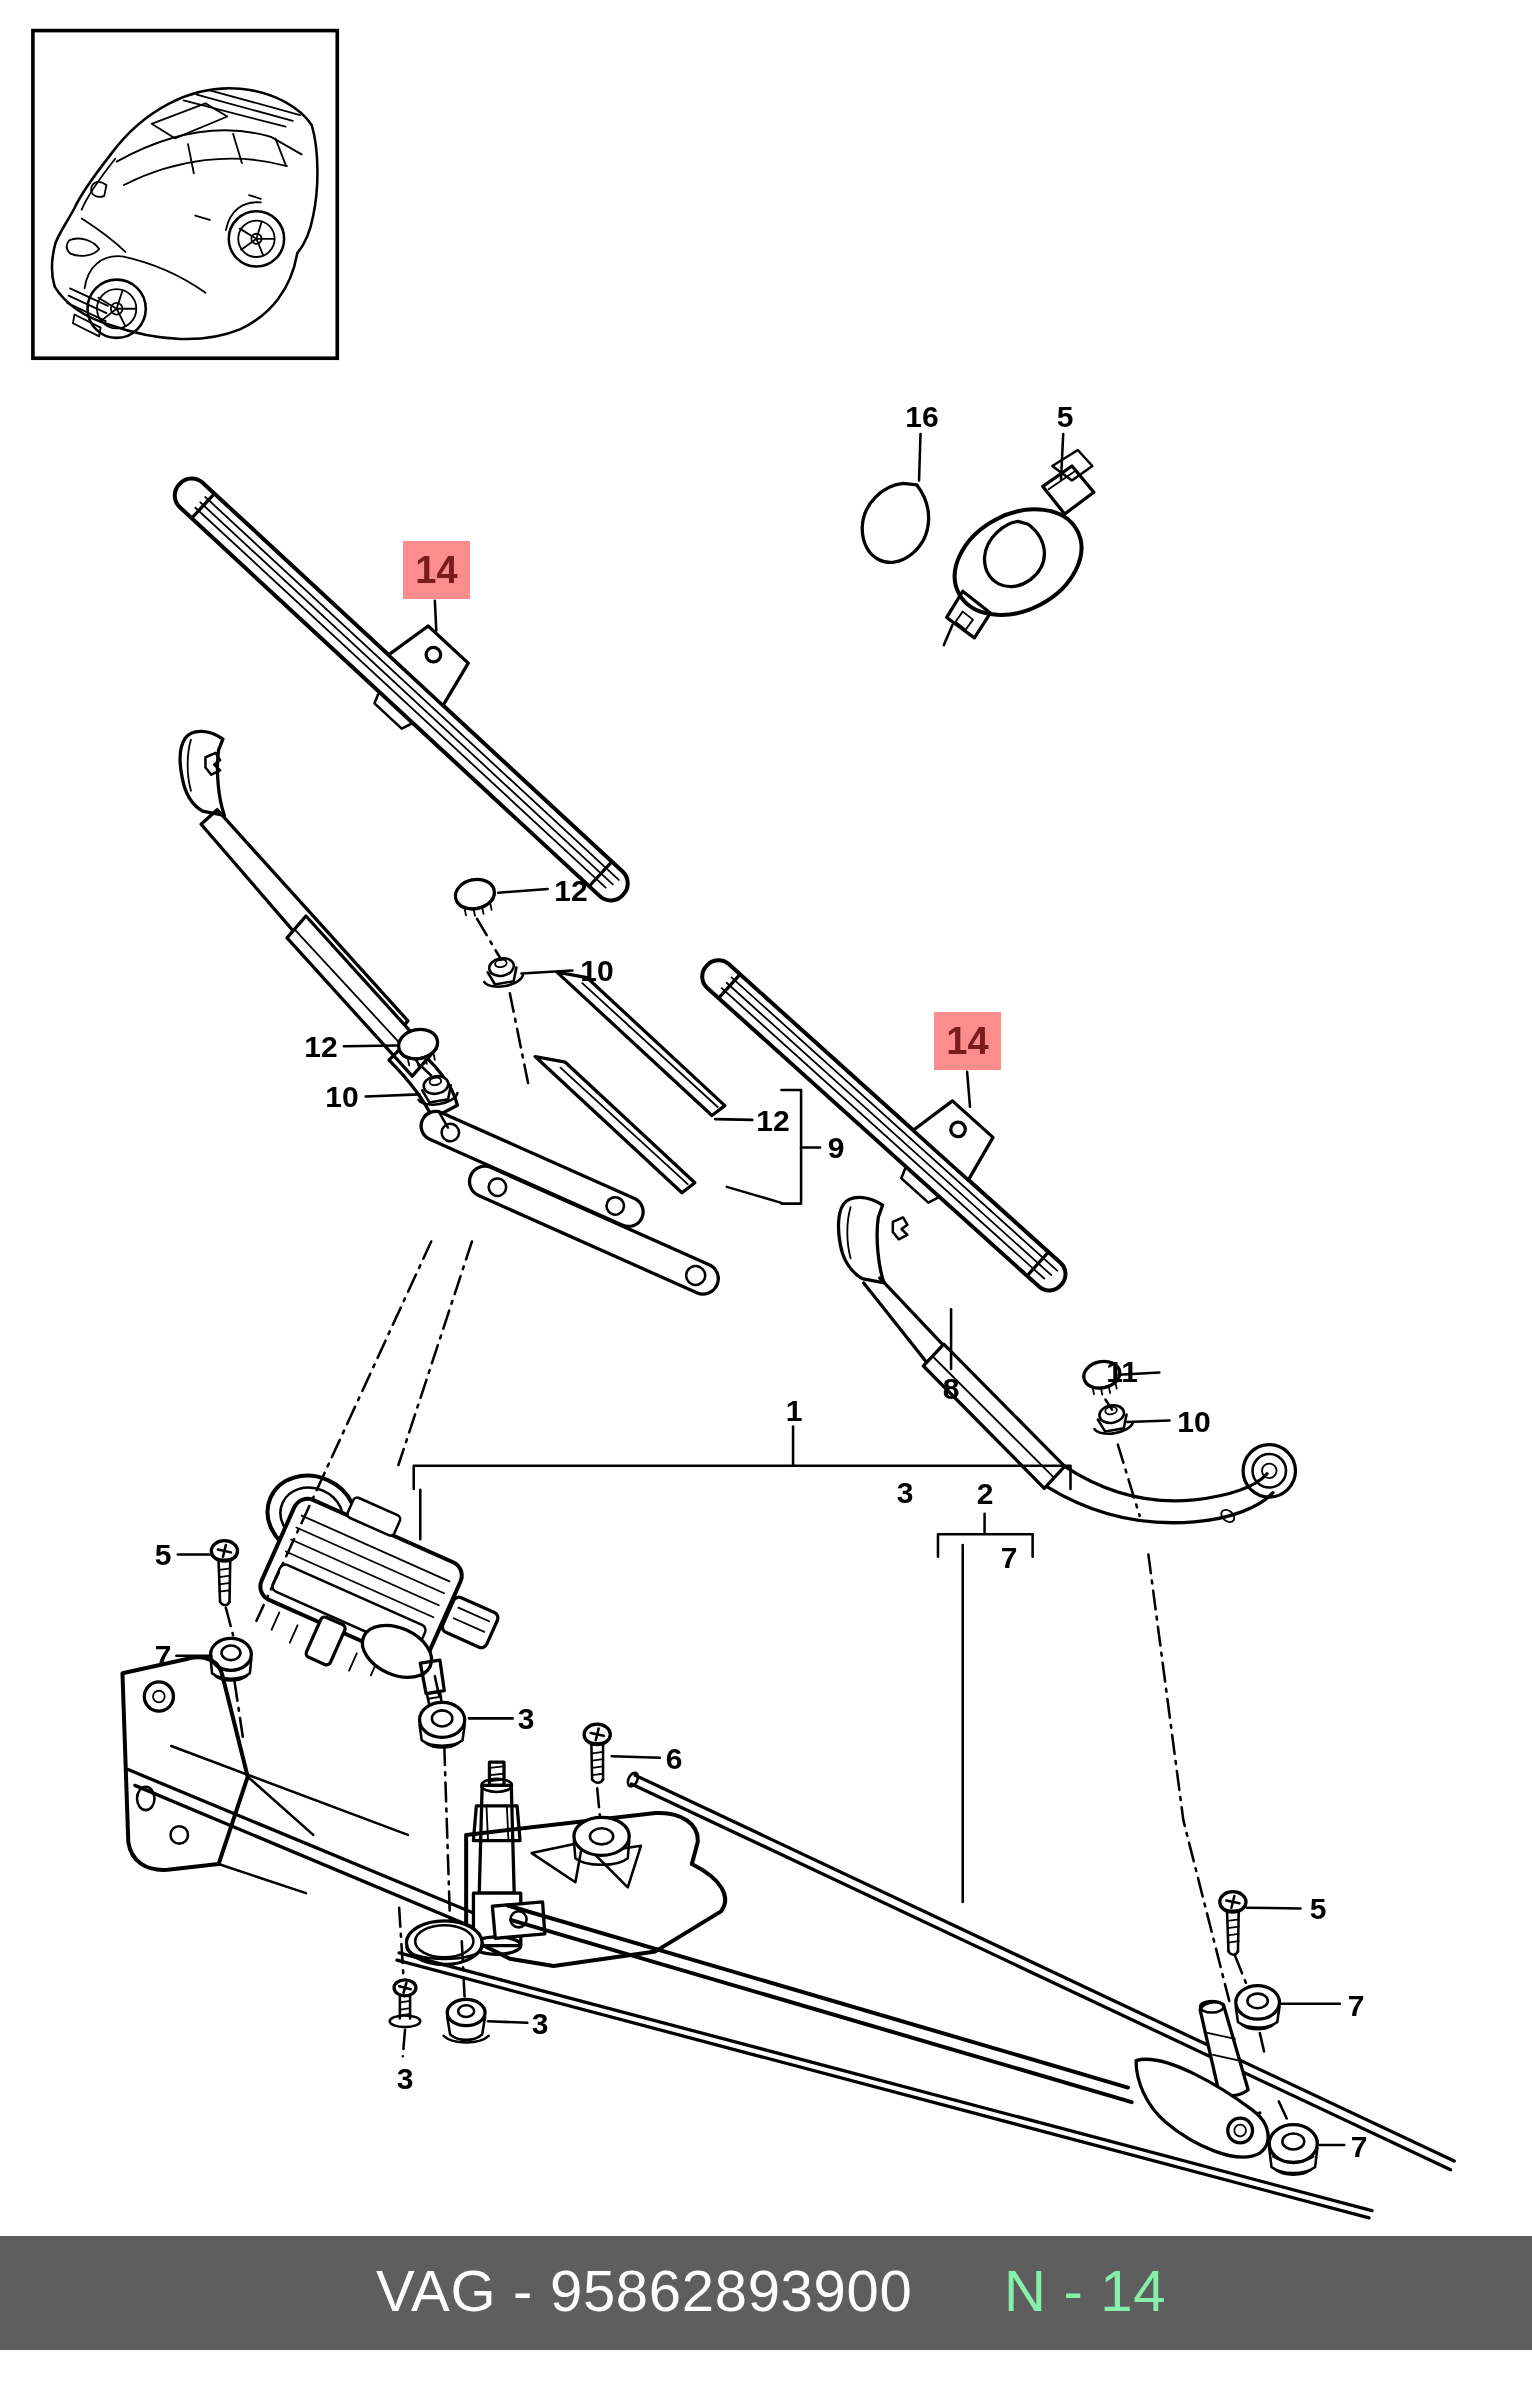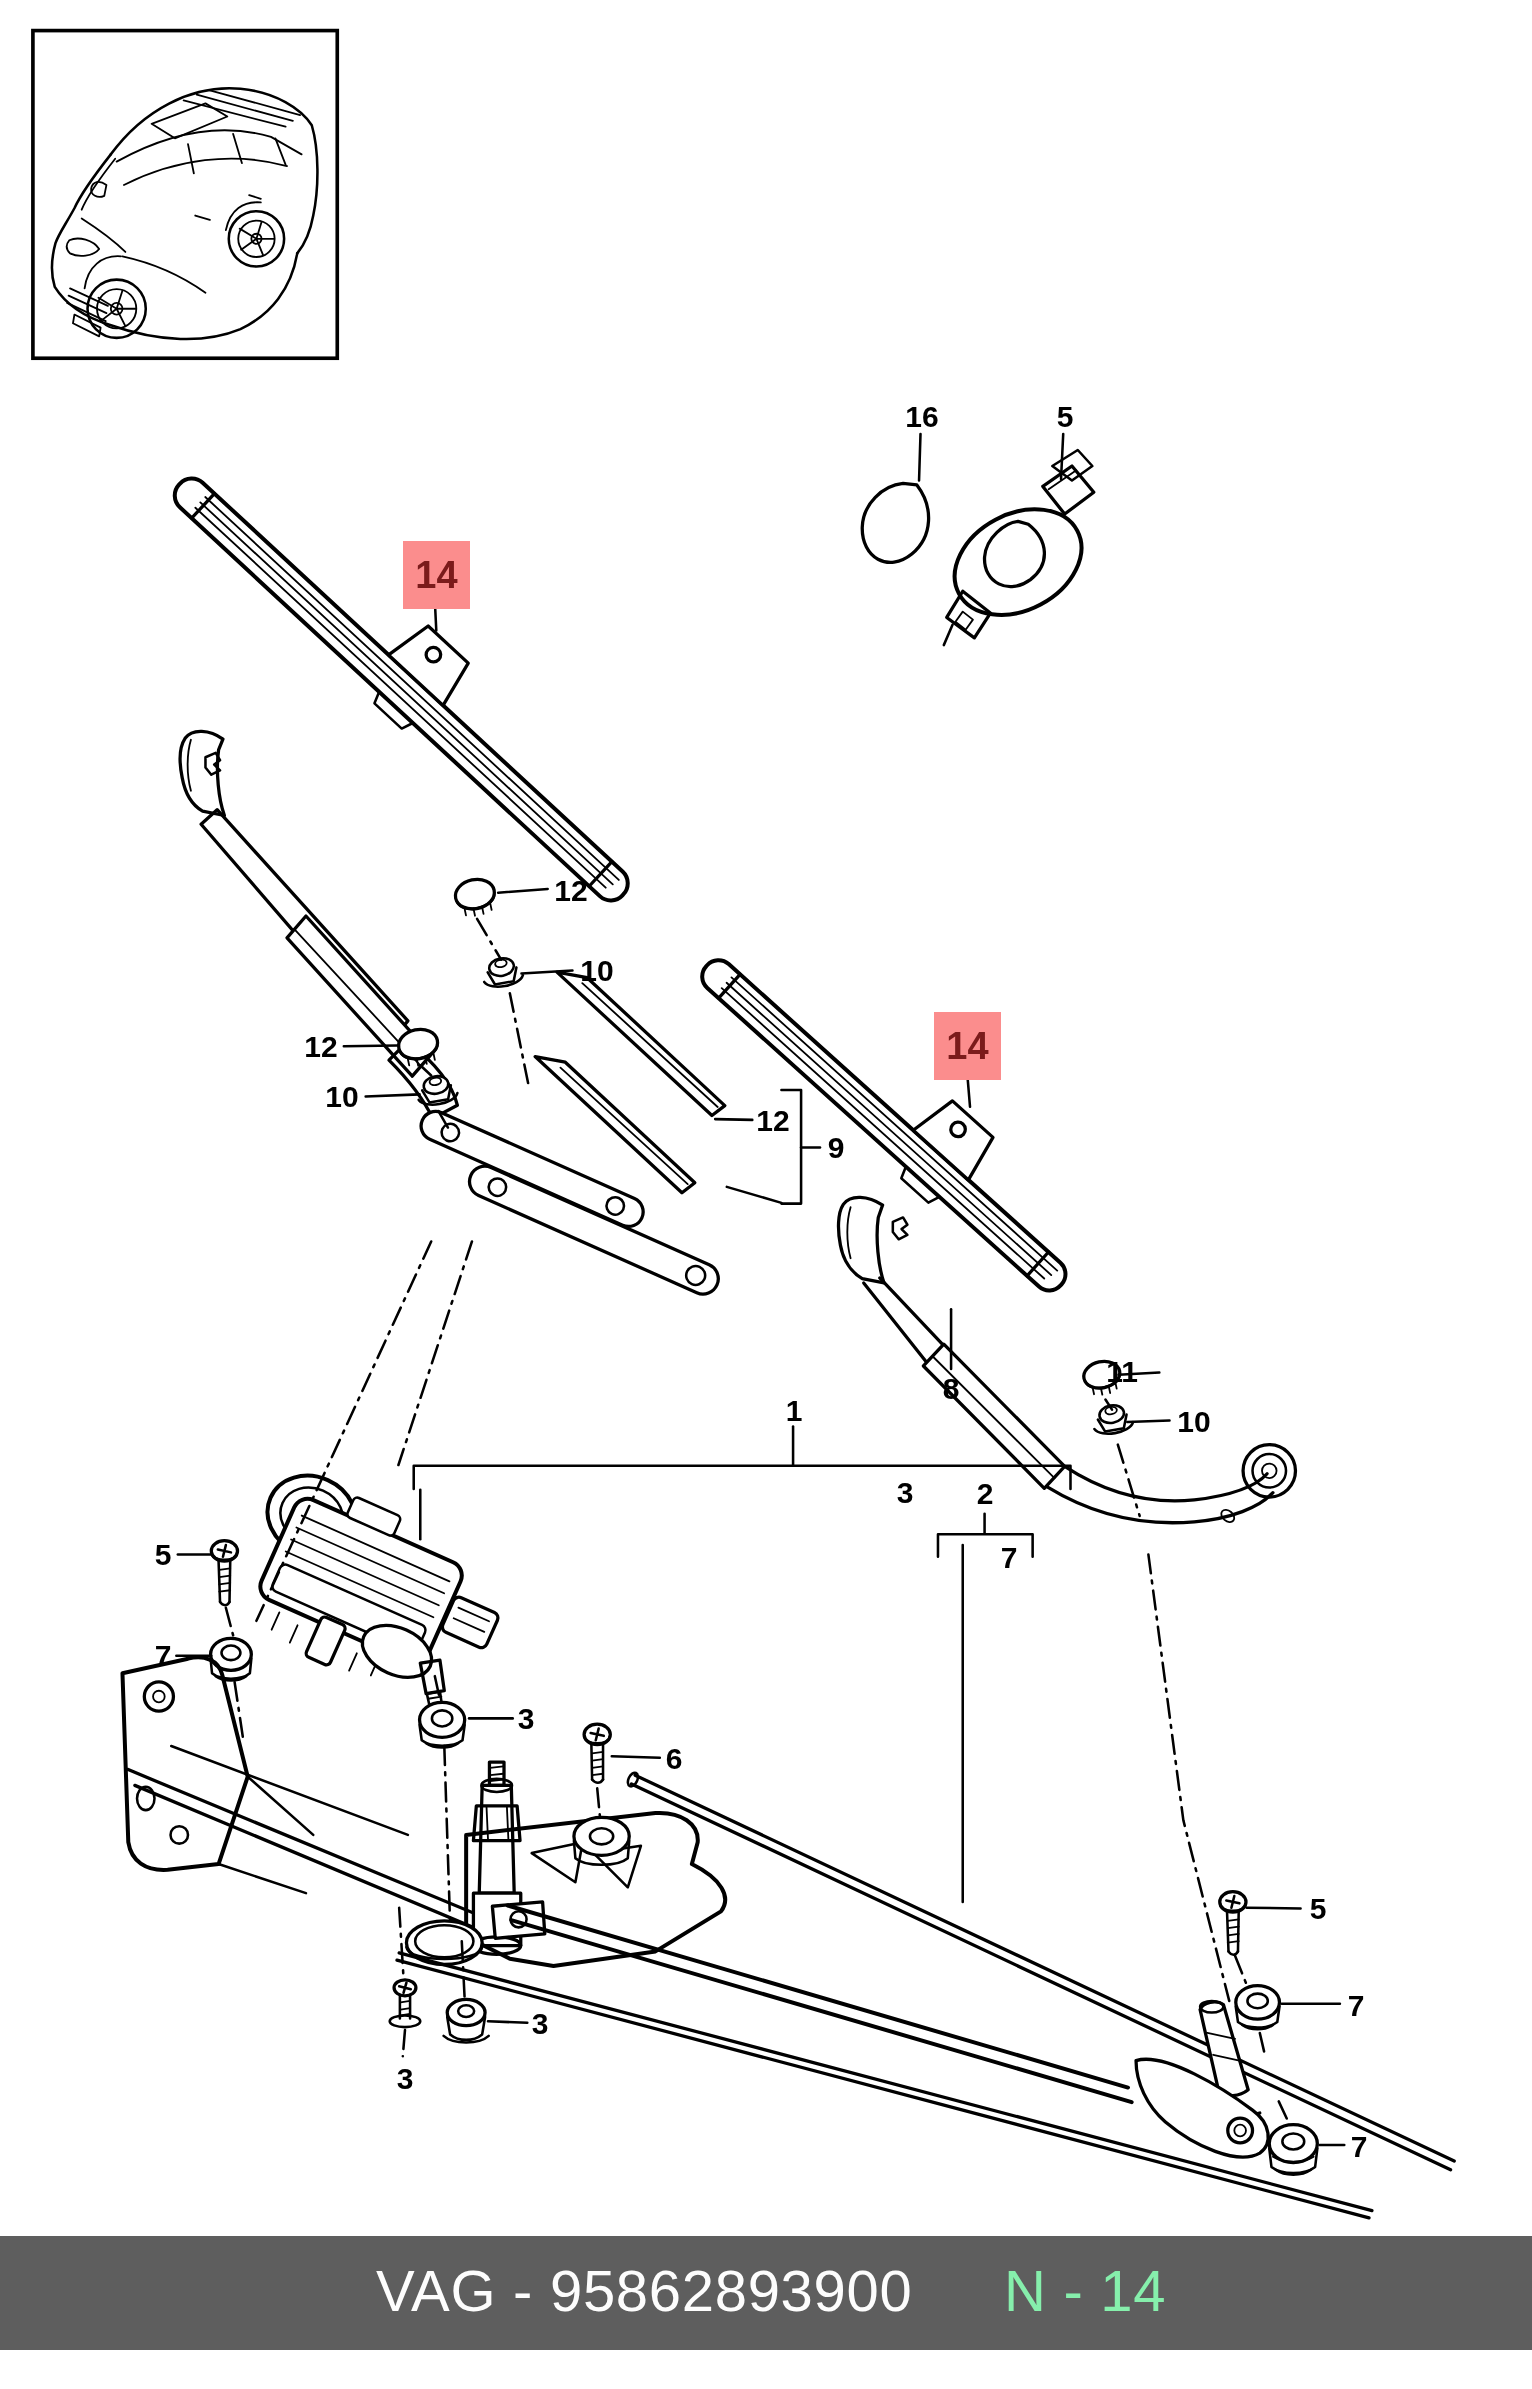--- a/index.html
+++ b/index.html
@@ -7,21 +7,21 @@
         font-family:"Liberation Sans",sans-serif;}
   svg.art{position:absolute;left:0;top:0;}
   .s2{stroke:#000;stroke-width:2.5px;fill:none;stroke-linecap:round;stroke-linejoin:round;}
   .s3{stroke:#000;stroke-width:3.5px;fill:none;stroke-linecap:round;stroke-linejoin:round;}
   .s4{stroke:#000;stroke-width:4.5px;fill:none;stroke-linecap:round;stroke-linejoin:round;}
   .s5{stroke:#000;stroke-width:5.5px;fill:none;stroke-linecap:round;stroke-linejoin:round;}
   .fw{fill:#fff;}
   .dd{stroke:#000;stroke-width:3.5px;fill:none;stroke-dasharray:26 10 4 10;stroke-linecap:round;}
   .lbl{position:absolute;transform:translate(-50%,-50%);font-size:30px;font-weight:bold;
        color:#000;white-space:nowrap;line-height:1;}
-  .hl{position:absolute;width:67px;height:68px;display:flex;align-items:center;justify-content:center;
+  .hl{position:absolute;width:67px;height:58px;display:flex;align-items:center;justify-content:center;
       font-size:38px;font-weight:bold;line-height:1;}
   .footer{position:absolute;left:0;top:2236px;width:1533px;height:114px;}
   .footer span{position:absolute;top:50%;transform:translateY(-54%);font-size:58px;
       letter-spacing:0.7px;line-height:1;white-space:nowrap;}
   .f-left{left:376px;}
   .f-right{left:1004px;}
 </style>
 </head>
 <body>
 

